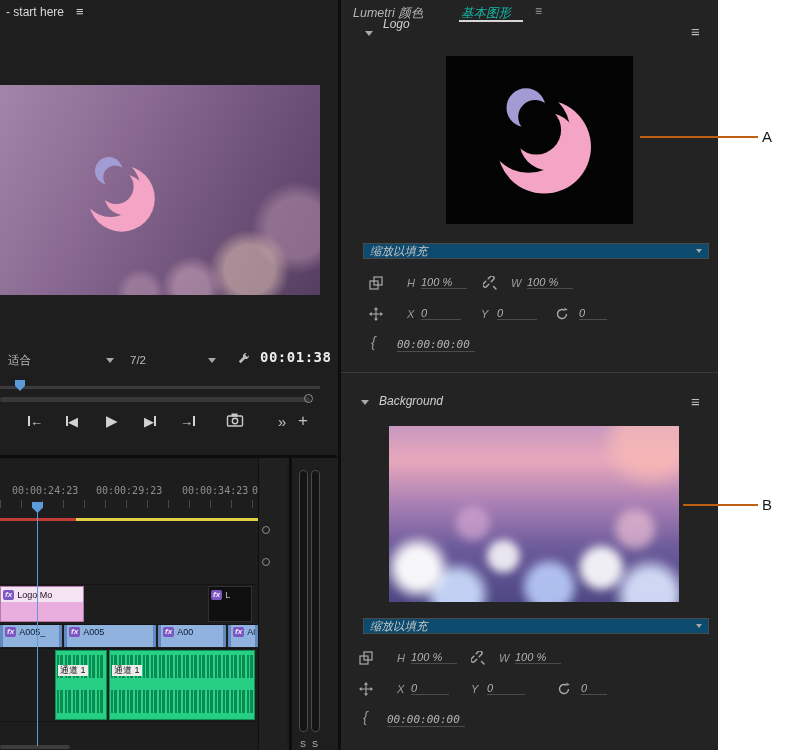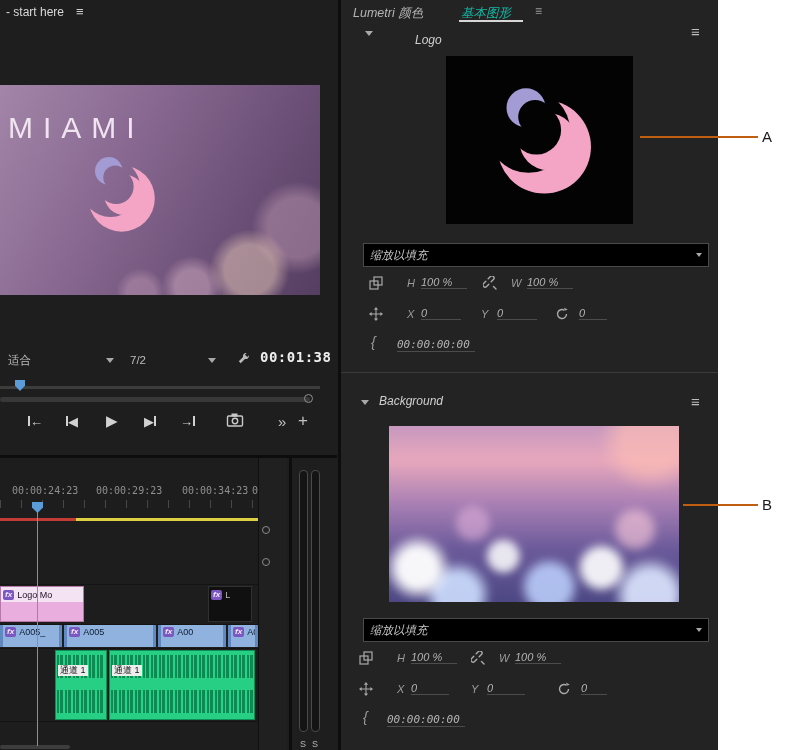--- a/index.html
+++ b/index.html
@@ -81,21 +81,21 @@
   
   .panel{left:338px;top:0;width:380px;height:750px;background:#232323;border-left:3px solid #0d0d0d;box-sizing:border-box;font-style:italic;}
   .tab{top:5px;font-size:12.5px;color:#b5b5b5;cursor:default;}
   .tab.active{color:#14b8a6;}
   .tab-underline{left:118px;top:20px;width:64px;height:2px;background:#d6d6d6;}
   .tab-menu{left:194px;top:4px;font-size:12px;color:#9a9a9a;}
   .panel-menu{left:350px;font-size:15px;color:#bdbdbd;}
   .sec-head{font-size:12px;color:#d0d0d0;}
   .logo-box{left:105px;top:56px;width:187px;height:168px;background:#030303;}
   .logo-svg{left:28px;top:18px;width:130px;height:130px;}
-  .dropdown{height:24px;background:#000000;border:1px solid #4a4a4a;box-sizing:border-box;display:flex;align-items:center;justify-content:space-between;padding:0 6px;font-size:11.5px;color:#c9c9c9;cursor:default;}
+  .dropdown{height:16px;background:#0c4a6e;border:1px solid #4a4a4a;box-sizing:border-box;display:flex;align-items:center;justify-content:space-between;padding:0 6px;font-size:11.5px;color:#c9c9c9;cursor:default;}
   .flabel{font-size:11px;color:#9c9c9c;}
   .fval{font-size:11px;color:#b3b3b3;border-bottom:1px solid #4c4c4c;text-align:left;cursor:default;}
   .prop-icon{width:14px;height:14px;}
   .brace{font-size:14px;color:#9c9c9c;}
   .divider{left:0;top:372px;width:377px;height:1px;background:#3a3a3a;}
   .bg-box{left:48px;top:426px;width:290px;height:176px;background:#000;overflow:hidden;}
   .bg-bokeh{position:absolute;left:-8px;top:-8px;width:306px;height:192px;filter:blur(3px);
     background:
       radial-gradient(circle at 12% 78%, rgba(255,255,255,.95) 0 6%, rgba(255,255,255,0) 11%),
       radial-gradient(circle at 25% 92%, rgba(205,222,255,.9) 0 7%, rgba(205,222,255,0) 12%),
@@ -114,21 +114,20 @@
   .ann-line{height:2px;background:#c05f10;z-index:5;}
   .ann-label{color:#1a1a1a;font-size:15px;z-index:5;}
 </style>
 </head>
 <body>
 
 <span class="abs titlebar-text">- start here</span>
 <span class="abs titlebar-menu">≡</span>
 
 <div class="abs monitor-preview">
-  <span class="abs monitor-title">MIAMI</span>
   <svg class="abs preview-logo" viewBox="0 0 100 100">
     <defs>
       <mask id="cutBigP">
           <rect width="100" height="100" fill="#fff"></rect>
           <circle cx="42" cy="44" r="32" fill="#000"></circle>
         </mask>
       <mask id="cutMidP">
           <rect width="100" height="100" fill="#fff"></rect>
           <circle cx="48" cy="43" r="19" fill="#000"></circle>
         </mask>
@@ -267,21 +266,21 @@
 
 <div class="abs panel">
 
   <span class="abs tab" style="left:12px;">Lumetri 颜色</span>
   <span class="abs tab active" style="left:120px;">基本图形</span>
   <div class="abs tab-underline"></div>
   <span class="abs tab-menu">≡</span>
   <span class="abs panel-menu" style="top:23px;">≡</span>
 
   <span class="abs chev" style="left:24px;top:31px;"></span>
-  <span class="abs sec-head" style="left:42px;top:33px;margin-left:32px;">Logo</span>
+  <span class="abs sec-head" style="left:42px;top:17px;">Logo</span>
 
   <div class="abs logo-box">
     <svg class="abs logo-svg" viewBox="0 0 100 100">
       <defs>
         <mask id="cutBigL">
             <rect width="100" height="100" fill="#fff"></rect>
             <circle cx="42" cy="44" r="32" fill="#000"></circle>
           </mask>
         <mask id="cutMidL">
             <rect width="100" height="100" fill="#fff"></rect>

